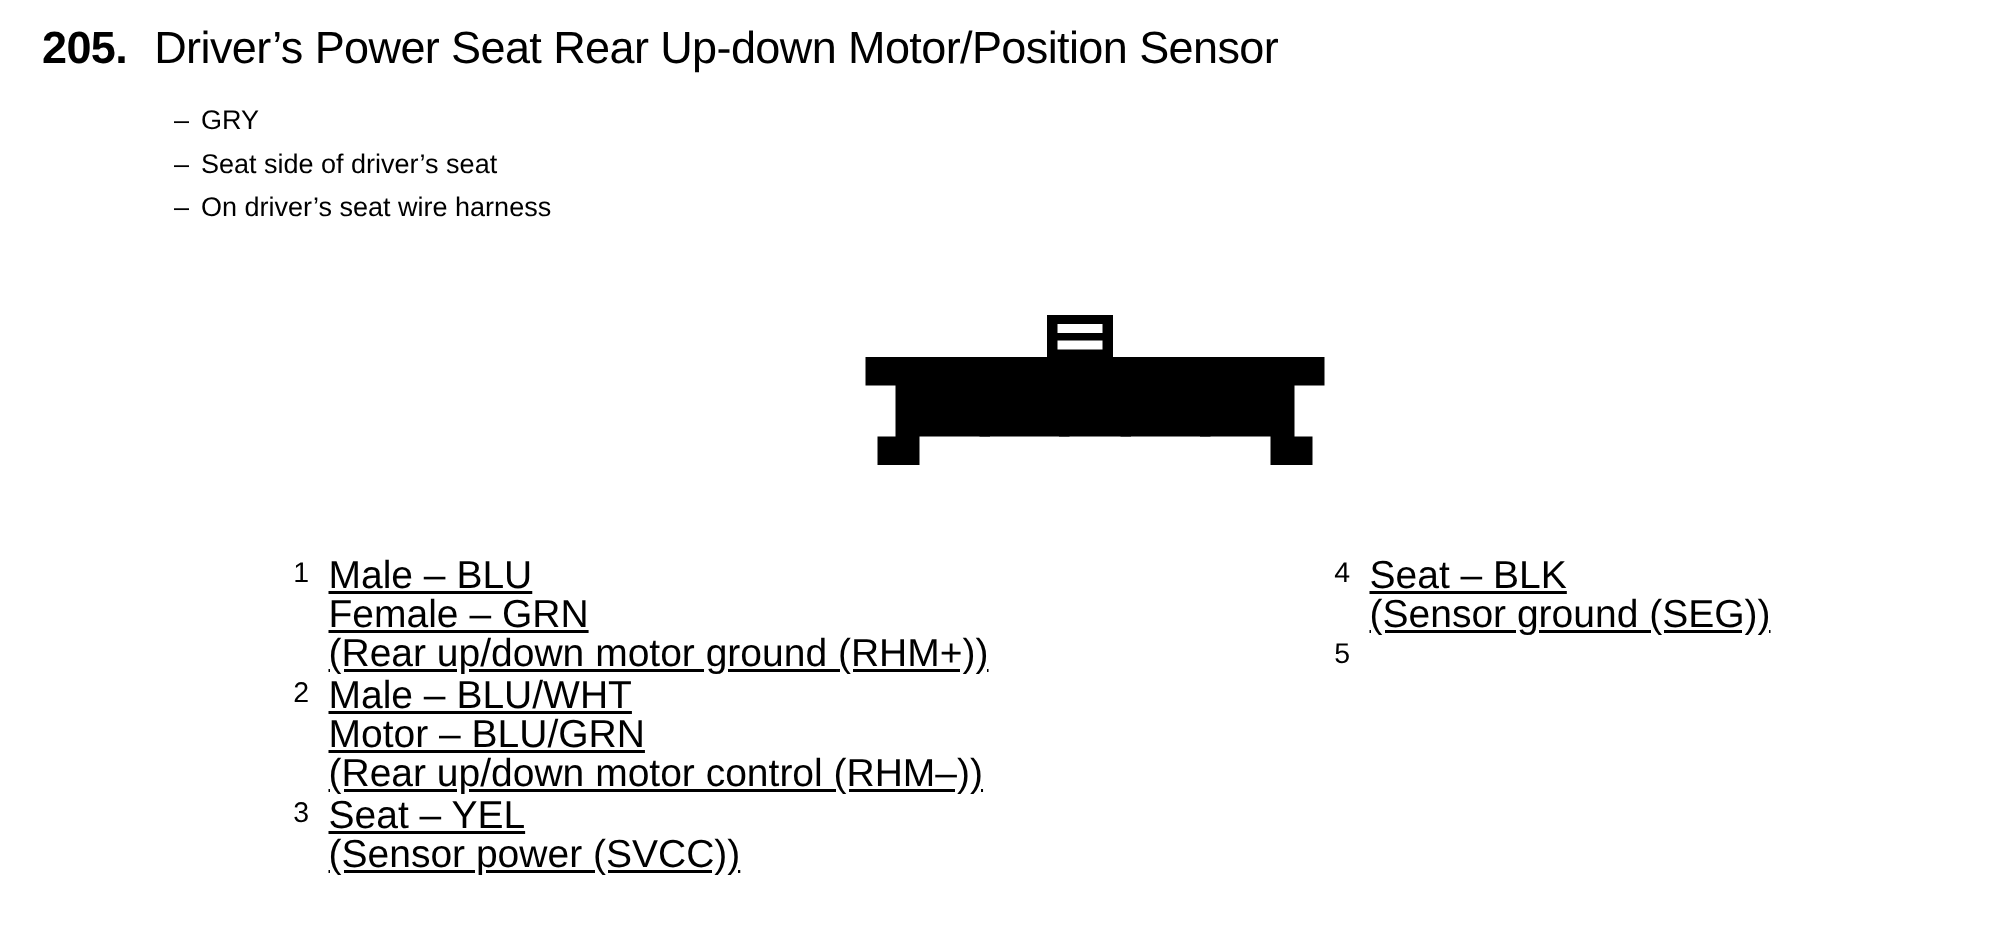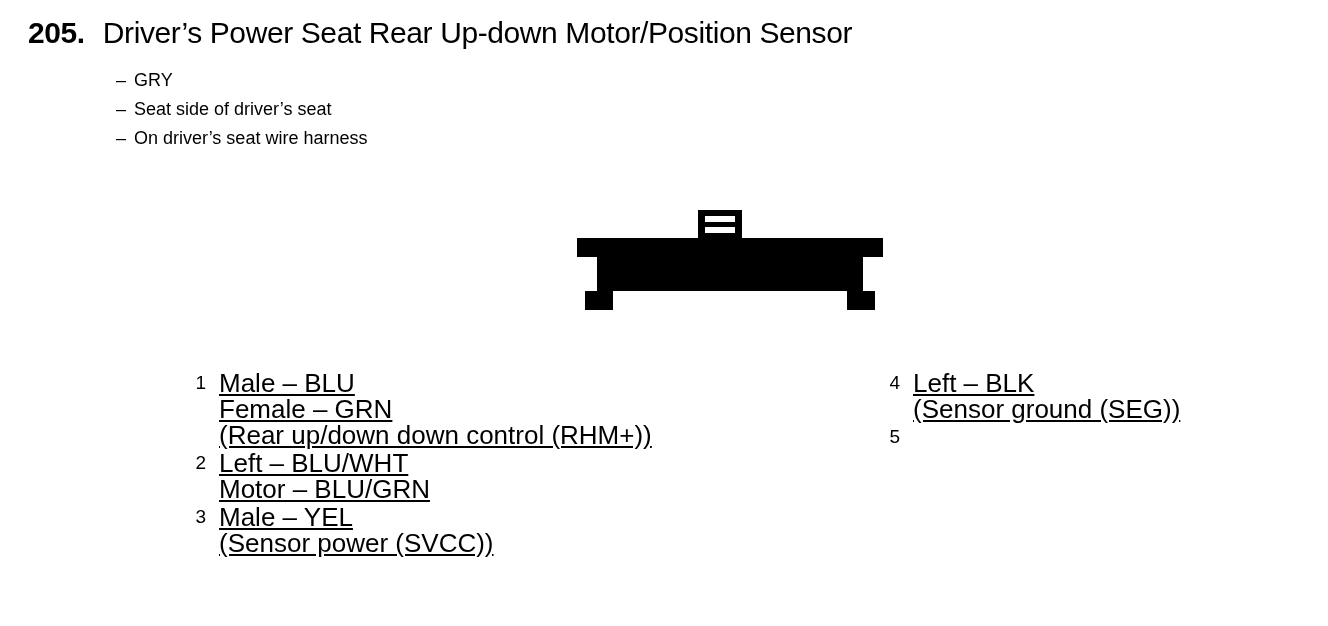--- a/index.html
+++ b/index.html
@@ -180,48 +180,49 @@
   </svg>
 </div>
 
 <div id="pin-list-left">
 
   <div class="pin-entry">
     <span class="pin-index">1</span>
     <div class="pin-lines">
       <div class="pin-line">Male – BLU</div>
       <div class="pin-line">Female – GRN</div>
-      <div class="pin-line">(Rear up/down down control (RHM+))</div>
+      <div class="pin-line">(Rear up/down motor ground (RHM+))</div>
     </div>
   </div>
 
   <div class="pin-entry">
     <span class="pin-index">2</span>
     <div class="pin-lines">
-      <div class="pin-line">Left – BLU/WHT</div>
+      <div class="pin-line">Male – BLU/WHT</div>
       <div class="pin-line">Motor – BLU/GRN</div>
+      <div class="pin-line">(Rear up/down motor control (RHM–))</div>
     </div>
   </div>
 
   <div class="pin-entry">
     <span class="pin-index">3</span>
     <div class="pin-lines">
-      <div class="pin-line">Male – YEL</div>
+      <div class="pin-line">Seat – YEL</div>
       <div class="pin-line">(Sensor power (SVCC))</div>
     </div>
   </div>
 
 </div>
 
 <div id="pin-list-right">
 
   <div class="pin-entry">
     <span class="pin-index">4</span>
     <div class="pin-lines">
-      <div class="pin-line">Left – BLK</div>
+      <div class="pin-line">Seat – BLK</div>
       <div class="pin-line">(Sensor ground (SEG))</div>
     </div>
   </div>
 
   <div class="pin-entry">
     <span class="pin-index">5</span>
     <div class="pin-lines">
     </div>
   </div>
 

